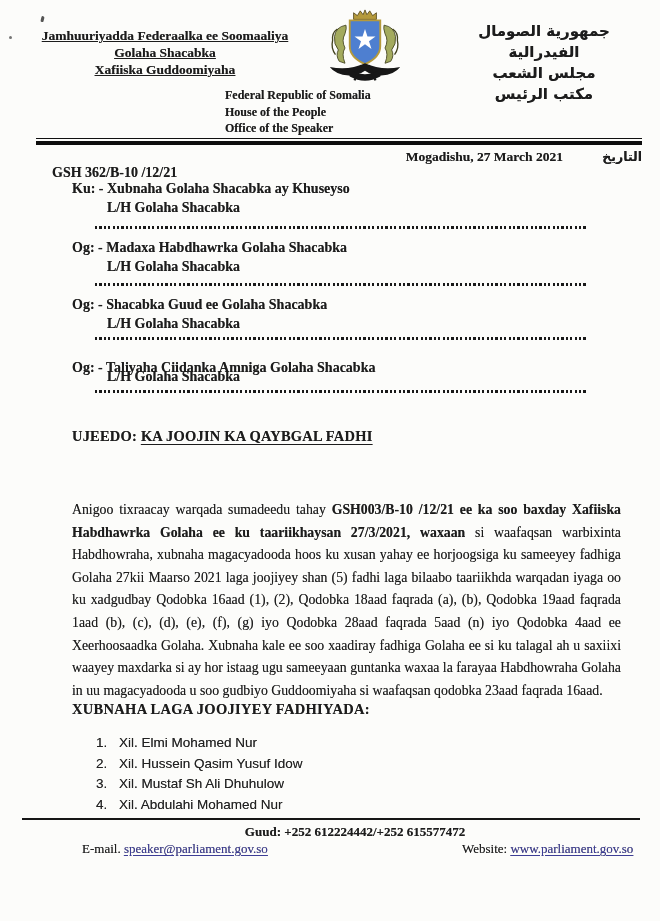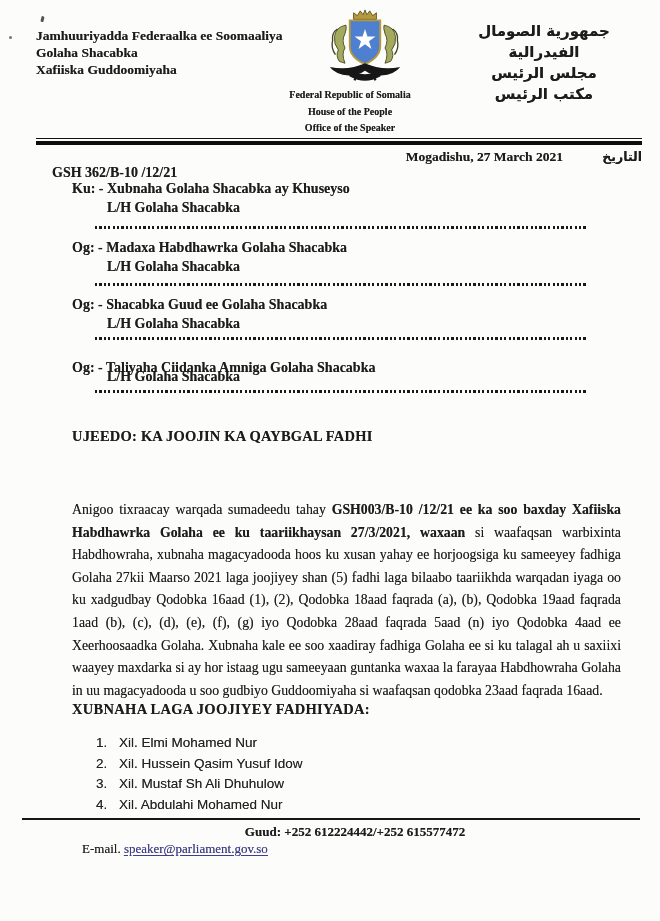--- a/index.html
+++ b/index.html
@@ -5,43 +5,43 @@
   html,body{margin:0;padding:0;}
   body{width:660px;height:921px;background:#e9e9e6;}
   .page{
     position:relative;width:660px;height:921px;overflow:hidden;
     background:#fcfcfa;
     color:#1c1c1c;
     font-family:"Liberation Serif","DejaVu Serif",serif;
     text-shadow:0 0 .45px rgba(20,20,20,.55);
   }
   
-  .hdr-somali{position:absolute;left:36px;top:27px;width:258px;text-align:left;
-    font-weight:bold;font-size:13.5px;line-height:17px;}
+  .hdr-somali{position:absolute;left:36px;top:27px;width:258px;text-align:center;
+    font-weight:bold;font-size:13.5px;line-height:17px;text-decoration:underline;}
   .hdr-arabic{position:absolute;right:16px;top:21px;width:200px;text-align:center;
     font-weight:bold;font-size:15px;line-height:21px;direction:rtl;
     font-family:"DejaVu Sans",sans-serif;}
-  .hdr-english{position:absolute;left:225px;top:87px;width:250px;text-align:center;
-    font-weight:bold;font-size:10px;line-height:16.5px;}
+  .hdr-english{position:absolute;left:225px;top:87px;width:250px;
+    font-weight:bold;font-size:12px;line-height:16.5px;}
   .emblem{position:absolute;left:322px;top:8px;width:86px;height:80px;}
   
   .rule-heavy{position:absolute;left:36px;width:606px;top:138px;height:2px;
     border-top:1.5px solid #101010;border-bottom:4px solid #0d0d0d;}
   
   .ref-number{position:absolute;left:36px;top:165px;font-weight:bold;font-size:14px;margin-left:16px;}
   .ref-date{position:absolute;right:18px;top:149px;font-weight:bold;font-size:13.5px;}
   .ar-inline{font-family:"DejaVu Sans",sans-serif;font-size:12.5px;margin-left:36px;}
   
   .recip-l1{position:absolute;left:72px;font-weight:bold;font-size:14px;white-space:nowrap;}
   .recip-l2{position:absolute;left:107px;font-weight:bold;font-size:14px;white-space:nowrap;}
   .dotrule{position:absolute;left:95px;width:492px;height:2.5px;
     background:repeating-linear-gradient(90deg,#191919 0 2.2px,transparent 2.2px 4.4px);}
   
   .subject{position:absolute;left:72px;top:428px;font-weight:bold;font-size:14.5px;letter-spacing:.2px;}
-  .subject .u{text-underline-offset:3px;}
+  .subject .u{text-decoration:underline;text-underline-offset:3px;}
   
   .bodytext{position:absolute;left:72px;top:499px;width:549px;
     font-size:13.8px;line-height:22.6px;text-align:justify;}
   
   .list-heading{position:absolute;left:72px;top:701px;font-weight:bold;font-size:14.5px;letter-spacing:.3px;}
   .namelist{position:absolute;left:96px;top:733px;font-family:"Liberation Sans","DejaVu Sans",sans-serif;
     font-size:13.5px;line-height:20.5px;color:#222;}
   .namelist .row{display:flex;}
   .namelist .num{width:23px;}
   
@@ -87,21 +87,21 @@
       <path d="M45 22 L47.6 30 L56 30 L49.2 35 L51.8 43 L45 38 L38.2 43 L40.8 35 L34 30 L42.4 30 Z" fill="#ffffff"></path>
 
       <path d="M45 58 Q28 66 8 62 Q14 70 28 71 Q38 71 45 66 Q52 71 62 71 Q76 70 82 62 Q62 66 45 58 Z" fill="#171717"></path>
       <path d="M26 63 Q45 76 64 63 L61 72 Q45 81 29 72 Z" fill="#171717"></path>
       <path d="M41 60 L34 76 M49 60 L56 76" stroke="#171717" stroke-width="2.4"></path>
     </svg>
   </div>
 
   <div class="hdr-arabic">
     <div>جمهورية الصومال الفيدرالية</div>
-    <div>مجلس الرئيس</div>
+    <div>مجلس الشعب</div>
     <div>مكتب الرئيس</div>
   </div>
 
   <div class="hdr-english">
     <div>Federal Republic of Somalia</div>
     <div>House of the People</div>
     <div>Office of the Speaker</div>
   </div>
 
   <div class="rule-heavy"></div>
@@ -168,14 +168,17 @@
   <div class="rule-footer"></div>
 
   <div class="ftr-tel">
     <span>Guud: </span><span>+252 612224442/+252 615577472</span>
   </div>
 
   <div class="ftr-email">
     <span>E-mail. </span><span class="link" style="color:#3d3d96">speaker@parliament.gov.so</span>
   </div>
 
+  <div class="ftr-web">
+    <span>Website: </span><span class="link" style="color:#3d3d96">www.parliament.gov.so</span>
+  </div>
 
 </div>
 
 </body></html>

